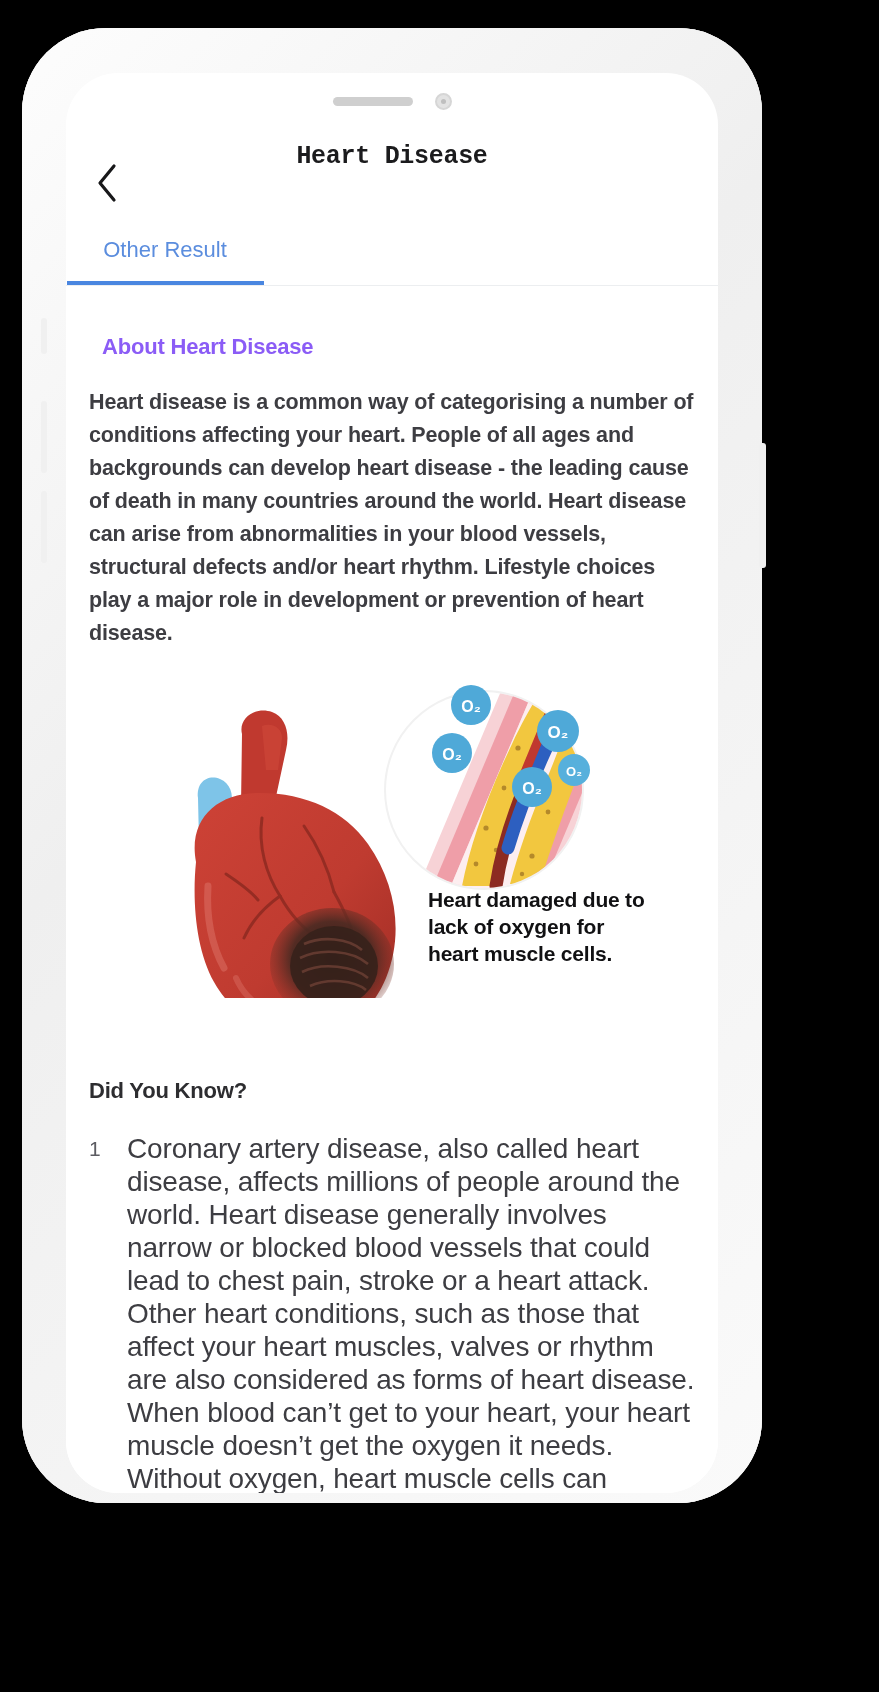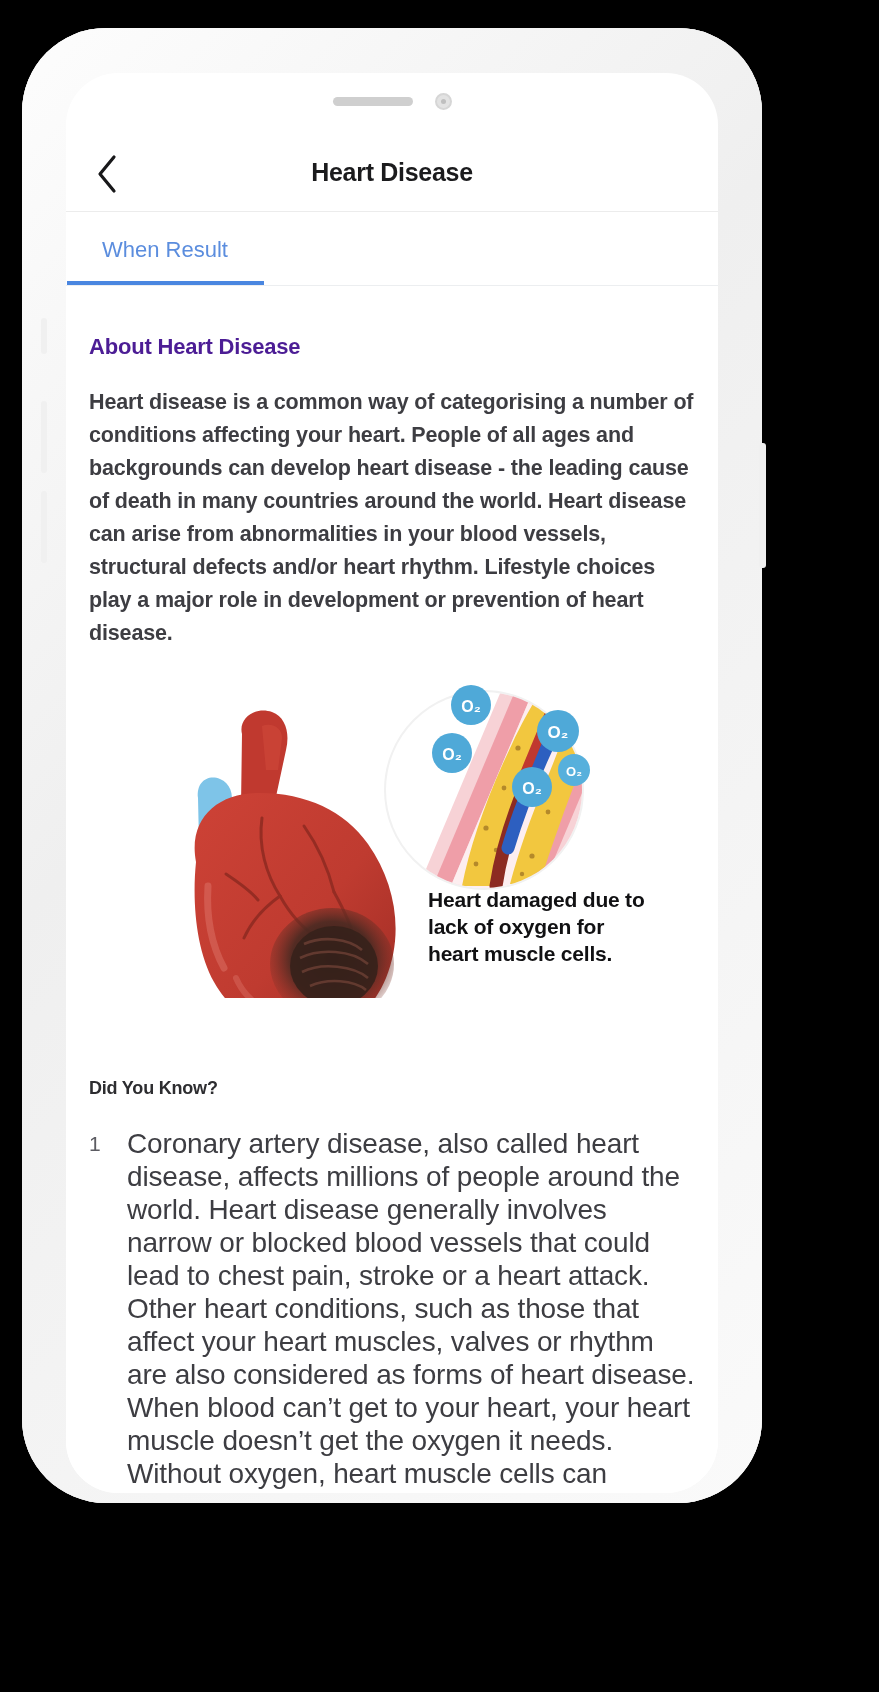--- a/index.html
+++ b/index.html
@@ -74,24 +74,24 @@
     position: absolute;
     left: 4px; top: 4px;
     width: 5px; height: 5px;
     border-radius: 50%;
     background: #bfbfbf;
   }
 
   
   #nav-header {
     position: absolute;
-    top: 60px; left: 0; width: 652px; height: 79px;
+    top: 69px; left: 0; width: 652px; height: 79px;
     background: #ffffff;
     border-bottom: 1px solid #ececec;
-    display: flex; align-items: center;
+    display: flex;  font-family: Liberation Mono, monospace;
   }
   #back-button {
     position: absolute; left: 14px; top: 14px;
     width: 54px; height: 54px;
     display: flex; align-items: center; justify-content: center;
     cursor: pointer;
   }
   #back-button svg { display: block; }
   #nav-title {
     width: 100%;
@@ -134,24 +134,24 @@
 
   
   #content {
     position: absolute;
     top: 213px; left: 0;
     width: 652px; height: 1207px;
     background: #ffffff;
     overflow: hidden;
   }
   .section-heading {
-    margin: 48px 0 0 23px;
+    margin: 48px 0 0 36px;
     font-size: 22px;
     font-weight: 700;
-    color: #4c1d95;
+    color: #8b5cf6;
     letter-spacing: -0.2px;
   }
   #about-paragraph {
     margin: 26px 23px 0 23px;
     font-size: 21.5px;
     line-height: 33px;
     color: #3d3d42;
     letter-spacing: -0.15px;
     font-weight: bold;
   }
@@ -174,21 +174,21 @@
     line-height: 27px;
     font-weight: 700;
     color: #111113;
     letter-spacing: -0.2px;
     margin-left: 20px;
   }
 
   
   #did-you-know-heading {
     margin: 80px 0 0 23px;
-    font-size: 18px;
+    font-size: 22px;
     font-weight: 700;
     color: #2d2d30;
     letter-spacing: -0.2px;
   }
   #facts-list {
     margin: 28px 23px 0 23px;
   }
   .fact-row { display: flex; }
   .fact-number {
     width: 38px;
@@ -230,21 +230,21 @@
           <svg width="24" height="40" viewBox="0 0 24 40" fill="none">
             <path d="M19 3 L5 20 L19 37" stroke="#18181a" stroke-width="3.2" stroke-linecap="round" stroke-linejoin="round"></path>
           </svg>
         </span>
       </div>
       <div id="nav-title">Heart Disease</div>
     </div>
 
     <div id="tab-bar">
       <div class="tab" id="tab-your-result">
-        <span>When Result</span>
+        <span>Other Result</span>
         <div id="tab-underline"></div>
       </div>
     </div>
 
     <div id="content">
 
       <div class="section-heading">About Heart Disease</div>
 
       <div id="about-paragraph">Heart disease is a common way of categorising a number of conditions affecting your heart. People of all ages and backgrounds can develop heart disease - the leading cause of death in many countries around the world. Heart disease can arise from abnormalities in your blood vessels, structural defects and/or heart rhythm. Lifestyle choices play a major role in development or prevention of heart disease.</div>
 

